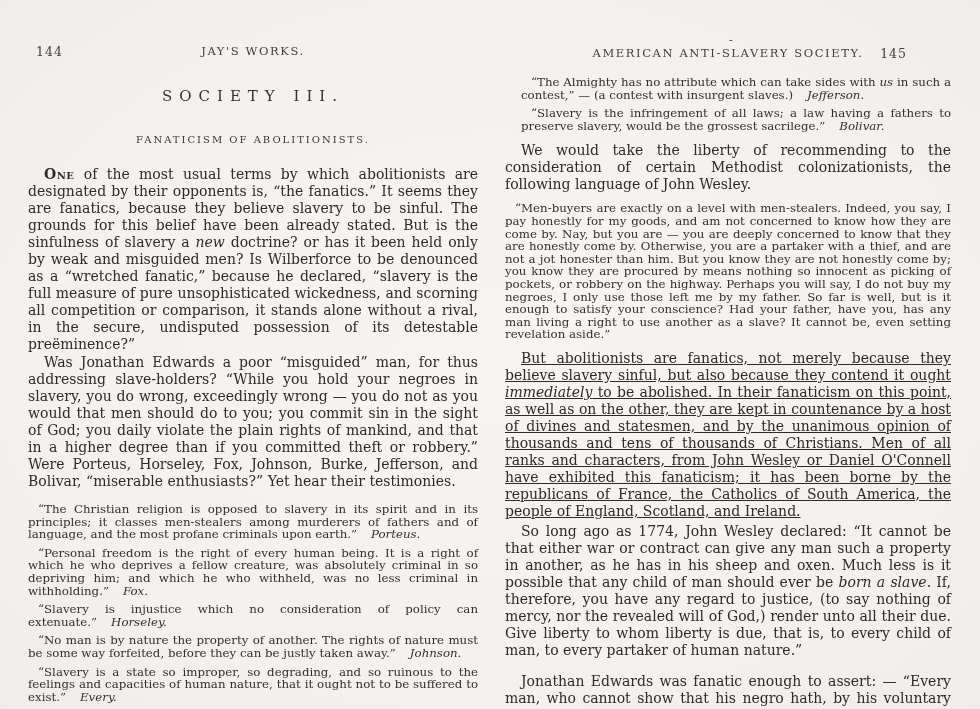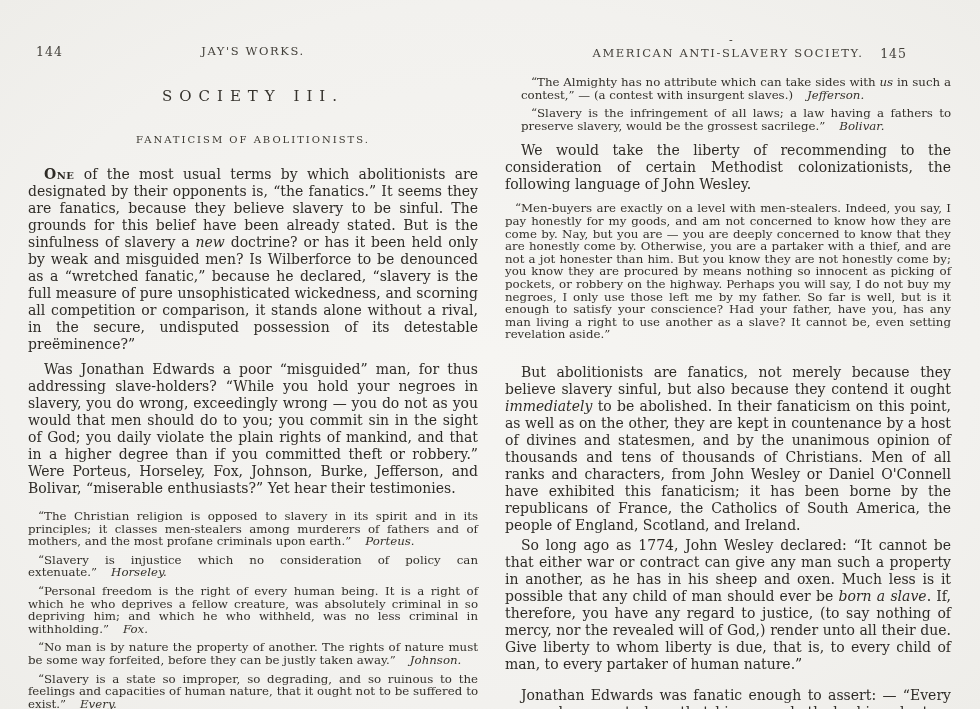--- a/index.html
+++ b/index.html
@@ -56,40 +56,40 @@
   }
 
   p { margin: 0; }
   .body {
     font-size: 14px;
     line-height: 17px;
     text-align: justify;
     text-indent: 16px;
   }
   .page-left .body.first { margin-top: 21px; }
-  .body + .body { margin-top: 8px; }
+  .body + .body { margin-top: 1px; }
 
   .quotes { margin-top: 13px; }
   .quote {
     font-size: 11.8px;
     line-height: 12.6px;
     text-align: justify;
     text-indent: 10px;
     color: #33302a;
   }
   .quote + .quote { margin-top: 6px; }
   .attr { margin-left: 14px; font-style: italic; }
   .sc { font-variant: small-caps; letter-spacing: 0.5px; font-weight: bold; }
   i { font-style: italic; }
 
   
   .page-right .top-quotes { margin-top: 15px; margin-left: 16px; }
   .page-right .para-we    { margin-top: 10px; }
   .page-right .wesley     { margin-top: 9px; }
-  .page-right .para-but   { margin-top: 23px; }
+  .page-right .para-but   { margin-top: 9px; text-decoration: underline; }
   .page-right .para-so    { margin-top: 3px; }
   .page-right .para-je    { margin-top: 14px; }
 </style>
 </head>
 <body>
 
 <div class="scan">
 
   <section class="page page-left">
     <div class="running-head">
@@ -97,23 +97,23 @@
       <span class="rh-title">JAY'S WORKS.</span>
     </div>
 
     <h1 class="chapter">SOCIETY III.</h1>
     <h2 class="section">FANATICISM OF ABOLITIONISTS.</h2>
 
     <p class="body first"><span class="sc">One</span><span> of the most usual terms by which abolitionists are designated by their opponents is, “the fanatics.” It seems they are fanatics, because they believe slavery to be sinful. The grounds for this belief have been already stated. But is the sinfulness of slavery a </span><i>new</i><span> doctrine? or has it been held only by weak and misguided men? Is Wilberforce to be denounced as a “wretched fanatic,” because he declared, “slavery is the full measure of pure unsophisticated wickedness, and scorning all competition or comparison, it stands alone without a rival, in the secure, undisputed possession of its detestable preëminence?”</span></p>
     <p class="body">Was Jonathan Edwards a poor “misguided” man, for thus addressing slave-holders? “While you hold your negroes in slavery, you do wrong, exceedingly wrong — you do not as you would that men should do to you; you commit sin in the sight of God; you daily violate the plain rights of mankind, and that in a higher degree than if you committed theft or robbery.” Were Porteus, Horseley, Fox, Johnson, Burke, Jefferson, and Bolivar, “miserable enthusiasts?” Yet hear their testimonies.</p>
 
     <div class="quotes">
-      <p class="quote"><span>“The Christian religion is opposed to slavery in its spirit and in its principles; it classes men-stealers among murderers of fathers and of mothers, and the most profane criminals upon earth.”</span><i class="attr">Porteus.</i></p>
+      <p class="quote"><span>“The Christian religion is opposed to slavery in its spirit and in its principles; it classes men-stealers among murderers of fathers and of language, and the most profane criminals upon earth.”</span><i class="attr">Porteus.</i></p>
+      <p class="quote"><span>“Personal freedom is the right of every human being. It is a right of which he who deprives a fellow creature, was absolutely criminal in so depriving him; and which he who withheld, was no less criminal in withholding.”</span><i class="attr">Fox.</i></p>
       <p class="quote"><span>“Slavery is injustice which no consideration of policy can extenuate.”</span><i class="attr">Horseley.</i></p>
-      <p class="quote"><span>“Personal freedom is the right of every human being. It is a right of which he who deprives a fellow creature, was absolutely criminal in so depriving him; and which he who withheld, was no less criminal in withholding.”</span><i class="attr">Fox.</i></p>
       <p class="quote"><span>“No man is by nature the property of another. The rights of nature must be some way forfeited, before they can be justly taken away.”</span><i class="attr">Johnson.</i></p>
       <p class="quote"><span>“Slavery is a state so improper, so degrading, and so ruinous to the feelings and capacities of human nature, that it ought not to be suffered to exist.”</span><i class="attr">Every.</i></p>
     </div>
   </section>
 
   <section class="page page-right">
     <span class="artifact">-</span>
 
     <div class="running-head">
       <span class="rh-title">AMERICAN ANTI-SLAVERY SOCIETY.</span>

